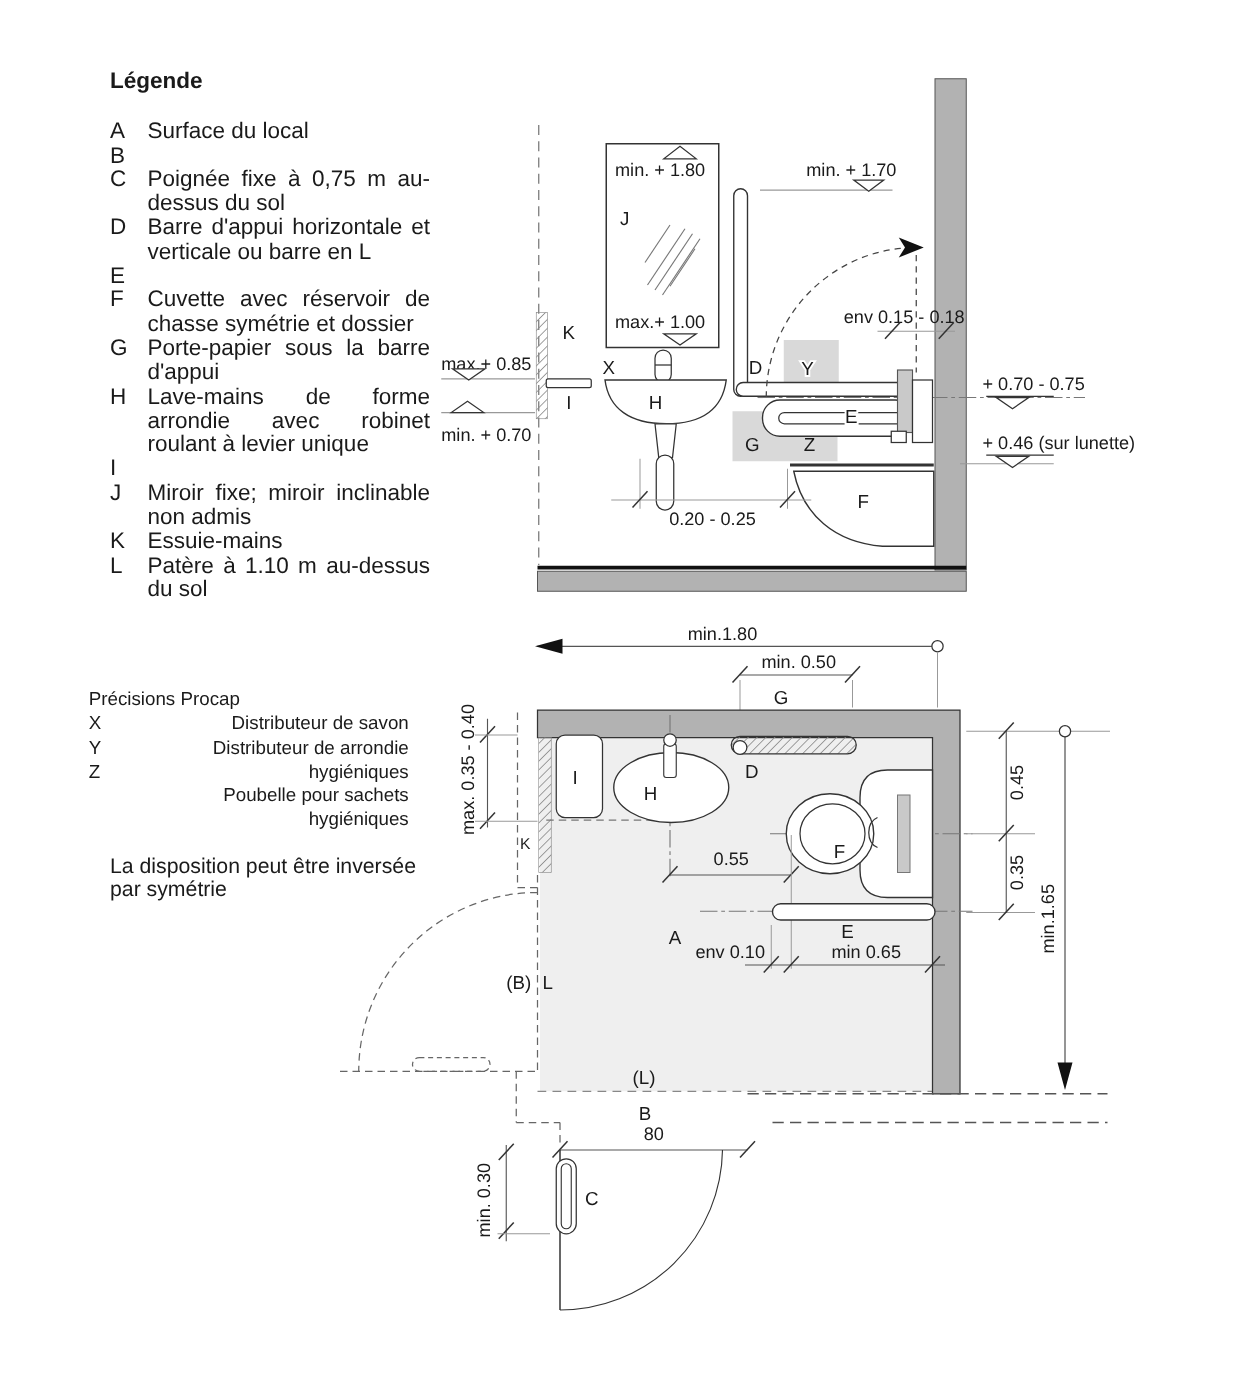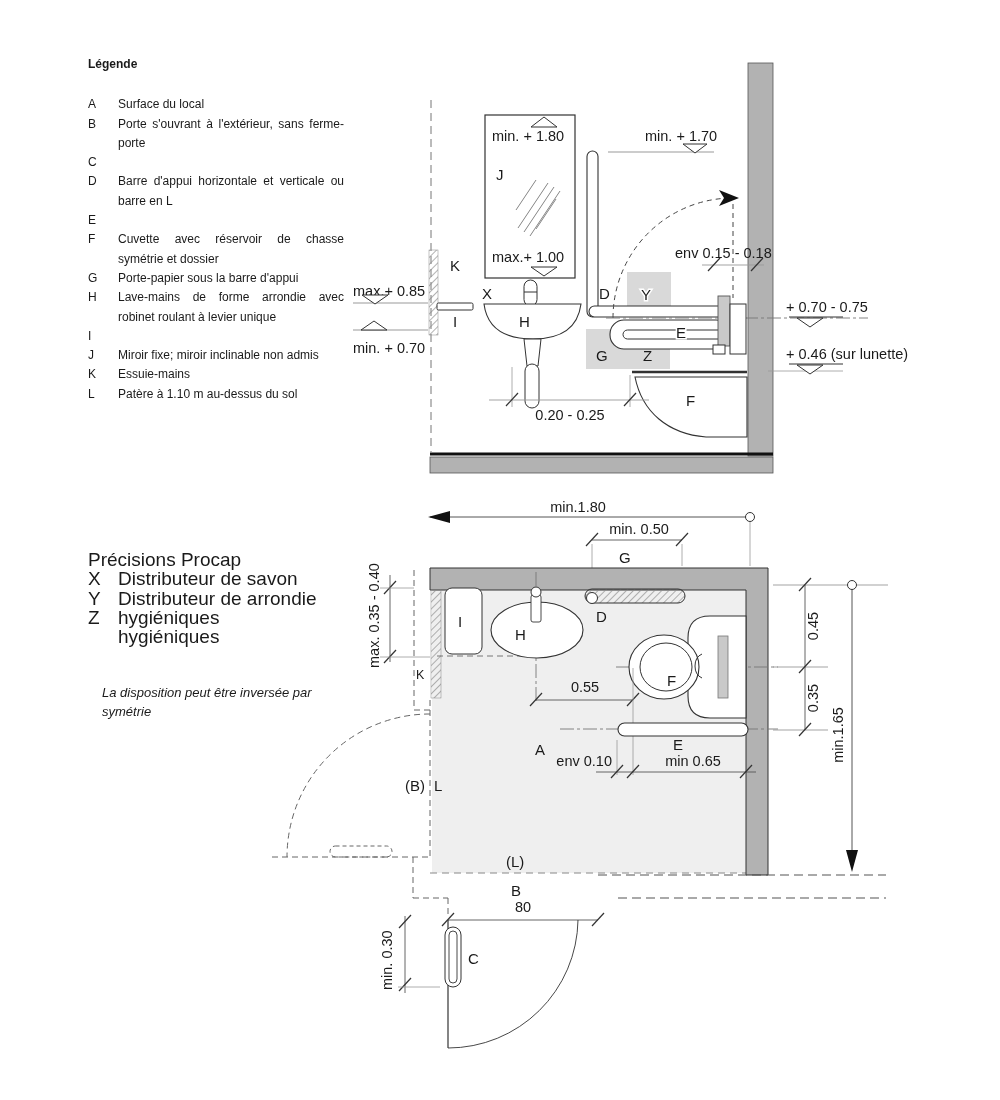--- a/index.html
+++ b/index.html
@@ -1,49 +1,49 @@
 <!DOCTYPE html>
 <html><head>
 <meta charset="utf-8">
 <style>
   html,body{margin:0;padding:0;background:#fff;}
   #canvas{position:relative;width:1000px;height:1100px;background:#ffffff;overflow:hidden;
           font-family:"Liberation Sans", sans-serif;color:#1a1a1a;}
-  #legend{position:absolute;left:88px;top:55px;width:260px;font-size:12px;line-height:19.3px;}
+  #legend{position:absolute;left:88px;top:55px;width:260px;font-size:18px;line-height:19.3px;}
   .leg-title{font-weight:bold;margin-bottom:21px;}
   .leg-row{display:flex;}
   .leg-key{width:30px;flex:0 0 30px;}
   .leg-text{width:226px;text-align:justify;}
-  .plain .leg-text{text-align:left;}
-  #precisions{position:absolute;left:88px;top:550px;width:280px;font-size:19px;line-height:19.3px;}
-  #note{position:absolute;left:102px;top:683px;width:250px;font-size:13px;line-height:19.3px;font-style:italic;}
+  .plain .leg-text{text-align:right;}
+  #precisions{position:absolute;left:71px;top:550px;width:280px;font-size:15px;line-height:19.3px;}
+  #note{position:absolute;left:88px;top:683px;width:250px;font-size:17px;line-height:19.3px;}
   svg{position:absolute;left:0;top:0;}
   text{font-family:"Liberation Sans", sans-serif;fill:#1a1a1a;}
   .lab{font-size:15px;}
   .dim{font-size:14.5px;}
   .small{font-size:12.5px;}
   .halo{paint-order:stroke;stroke:#ffffff;stroke-width:3px;}
 </style>
 </head>
 <body>
 
 <div id="canvas">
 
   <div id="legend">
     <div class="leg-title">Légende</div>
     <div class="leg-row">
         <span class="leg-key">A</span>
         <span class="leg-text">Surface du local</span>
       </div>
     <div class="leg-row">
         <span class="leg-key">B</span>
-        <span class="leg-text">Porte s'ouvrant à l'extérieur, sans ferme-porte</span>
       </div>
     <div class="leg-row">
         <span class="leg-key">C</span>
+        <span class="leg-text">Poignée fixe à 0,75 m au-dessus du sol</span>
       </div>
     <div class="leg-row">
         <span class="leg-key">D</span>
         <span class="leg-text">Barre d'appui horizontale et verticale ou barre en L</span>
       </div>
     <div class="leg-row">
         <span class="leg-key">E</span>
       </div>
     <div class="leg-row">
         <span class="leg-key">F</span>
@@ -80,20 +80,24 @@
         <span class="leg-key">X</span>
         <span class="leg-text">Distributeur de savon</span>
       </div>
     <div class="leg-row">
         <span class="leg-key">Y</span>
         <span class="leg-text">Distributeur de arrondie</span>
       </div>
     <div class="leg-row">
         <span class="leg-key">Z</span>
         <span class="leg-text">hygiéniques</span>
+      </div>
+    <div class="leg-row">
+        <span class="leg-key"></span>
+        <span class="leg-text">Poubelle pour sachets</span>
       </div>
     <div class="leg-row">
         <span class="leg-key"></span>
         <span class="leg-text">hygiéniques</span>
       </div>
   </div>
 
   <div id="note">La disposition peut être inversée par symétrie</div>
 
   <svg width="1000" height="1100" viewBox="0 0 1000 1100">

